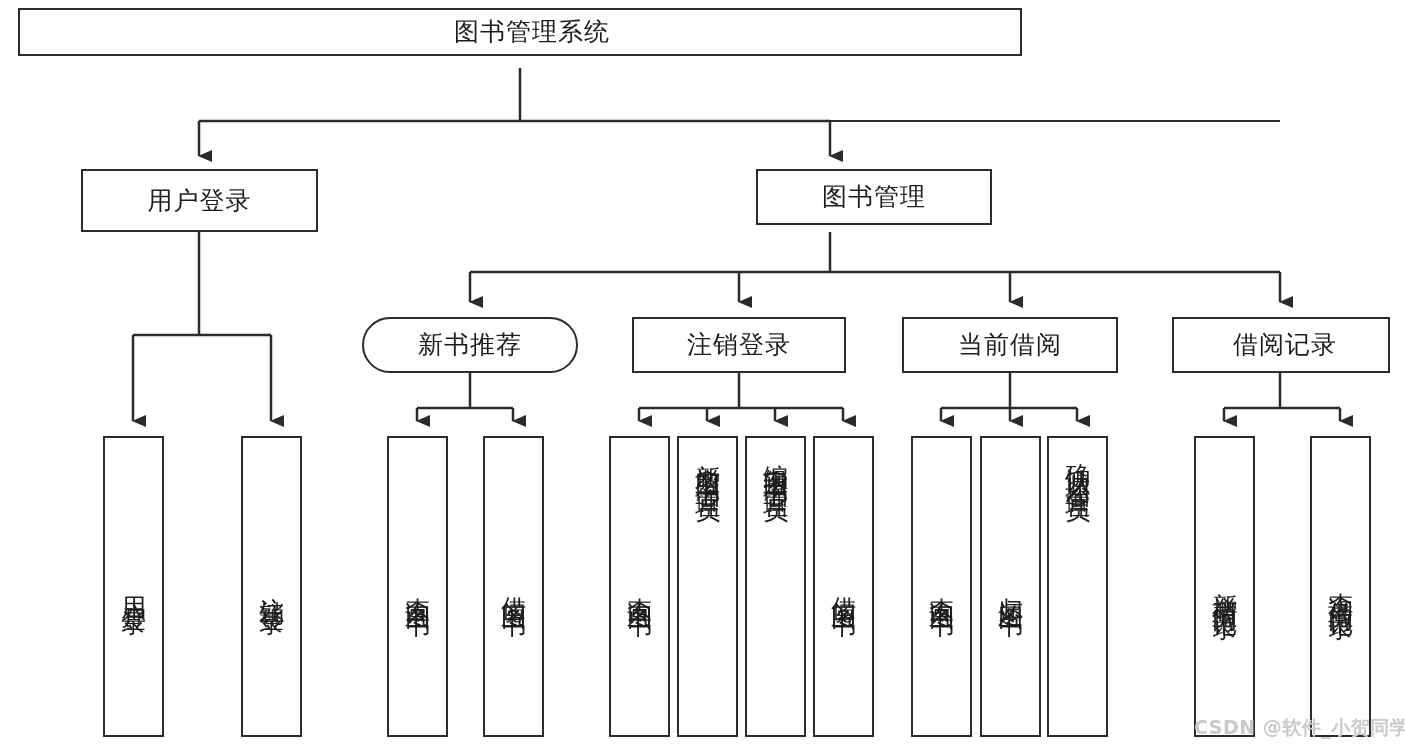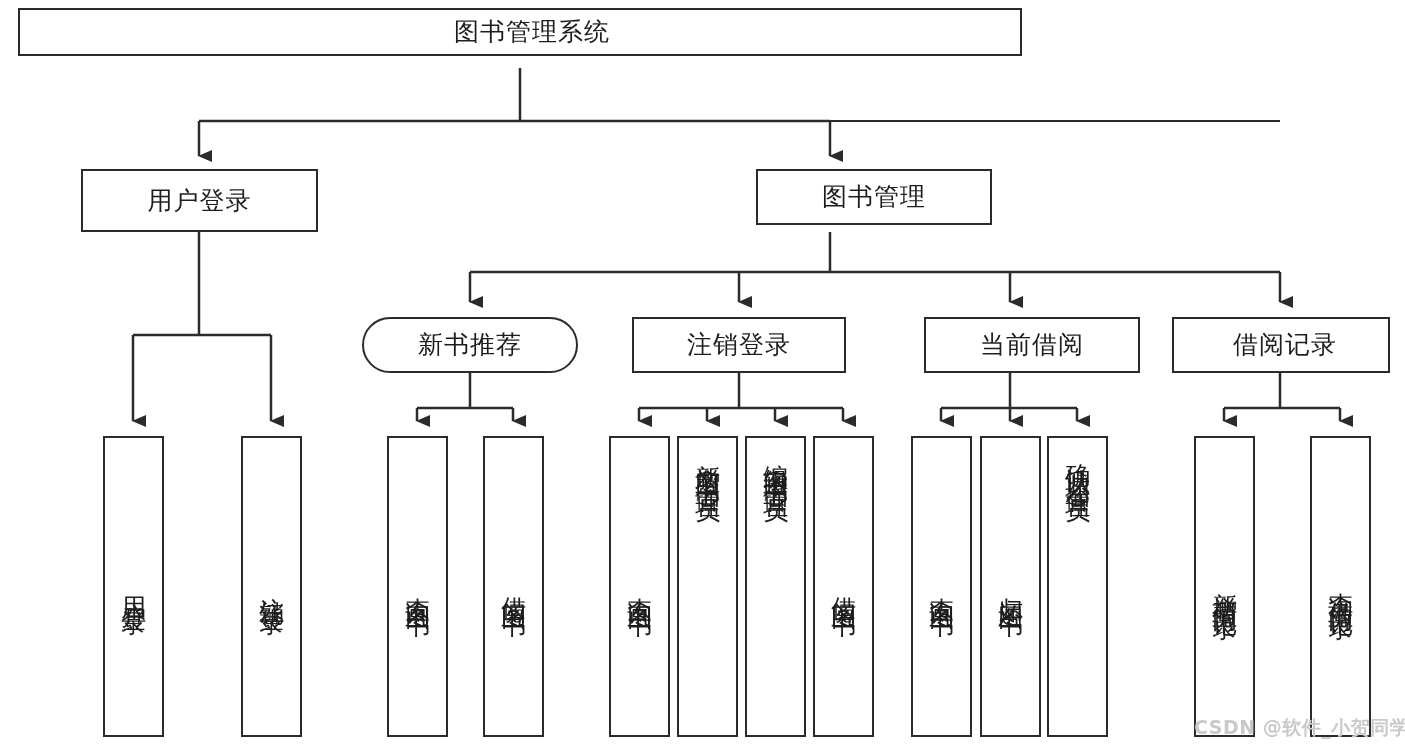--- a/index.html
+++ b/index.html
@@ -148,21 +148,21 @@
   </div>
 
   <div class="node" style="left:362px;top:317px;width:216px;height:56px;border-radius:28px;">
     <span class="label">新书推荐</span>
   </div>
 
   <div class="node" style="left:632px;top:317px;width:214px;height:56px;">
     <span class="label">注销登录</span>
   </div>
 
-  <div class="node" style="left:924px;top:317px;width:216px;height:56px;">
+  <div class="node" style="left:902px;top:317px;width:216px;height:56px;">
     <span class="label">当前借阅</span>
   </div>
 
   <div class="node" style="left:1172px;top:317px;width:218px;height:56px;padding-left:8px;">
     <span class="label">借阅记录</span>
   </div>
 
   <div class="leaf center" style="left:103px;top:436px;width:61px;height:301px;">
     <span class="vlabel">用户登录</span>
   </div>

